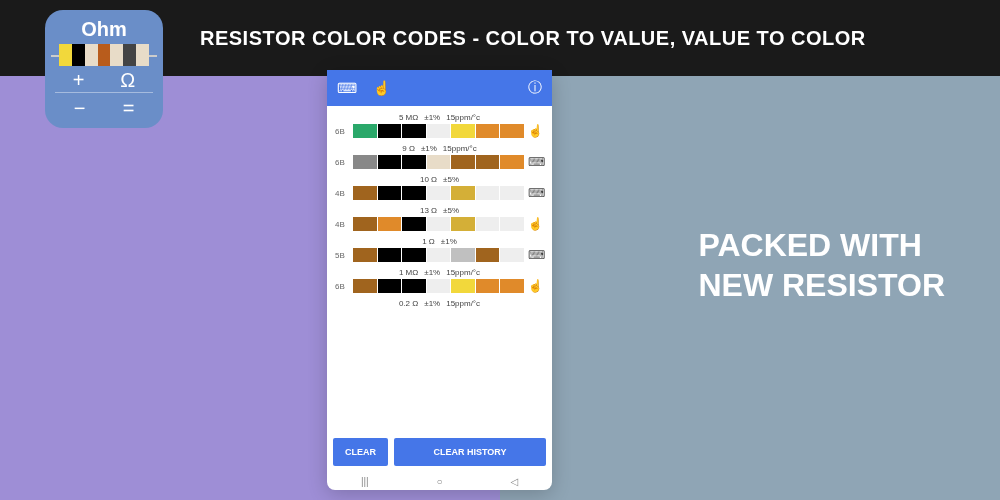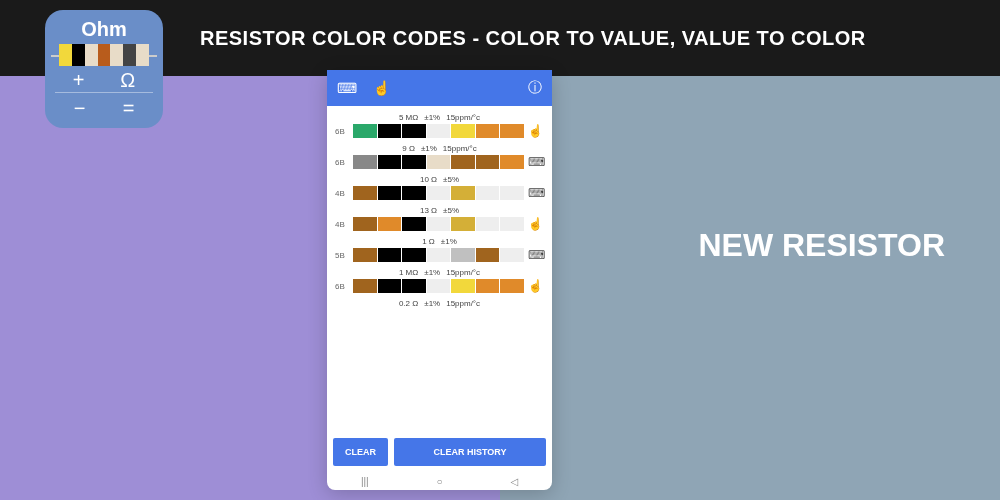--- a/index.html
+++ b/index.html
@@ -66,20 +66,21 @@
       <span>Ω</span>
     </div>
     <div class="icon-row">
       <span>−</span>
       <span>=</span>
     </div>
   </div>
 </div>
 
 <div class="tagline">
+  <div>PACKED WITH</div>
   <div>NEW RESISTOR</div>
 </div>
 
 <div class="phone">
   <div class="phone-header">
     <div class="left-icons">
       <span class="ico">⌨</span>
       <span class="ico">☝</span>
     </div>
     <span class="ico">ⓘ</span>

